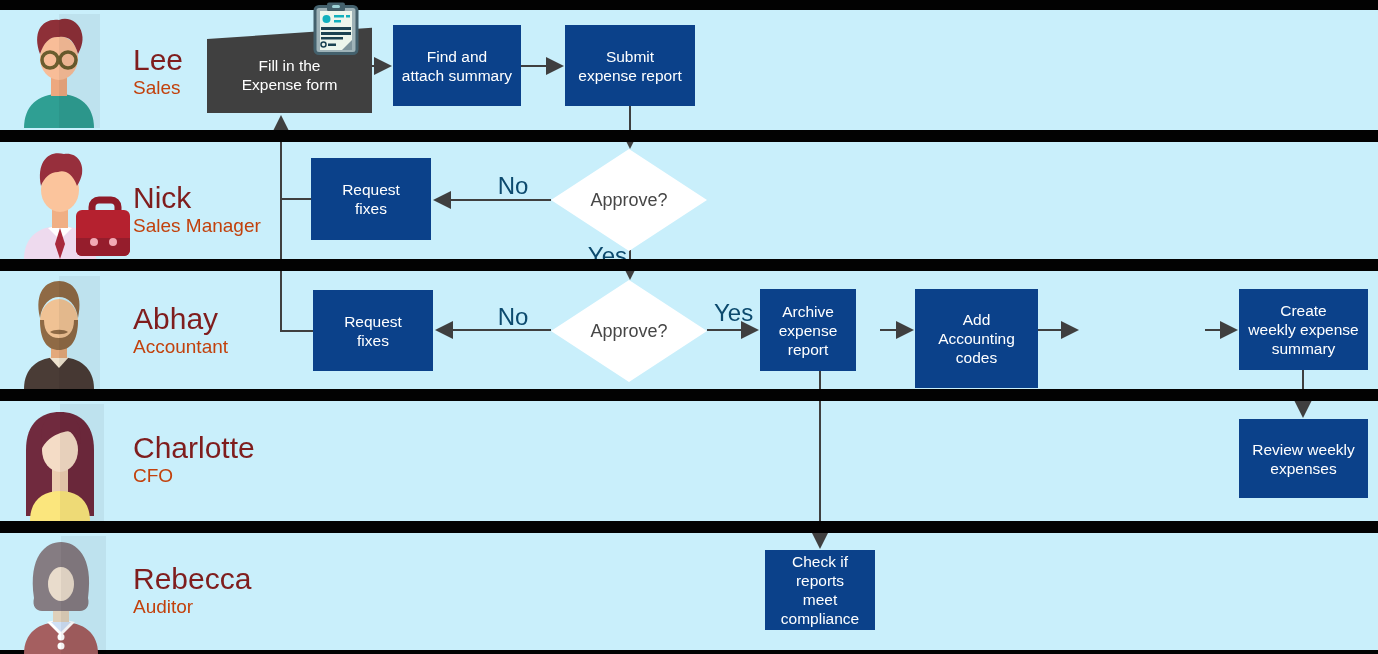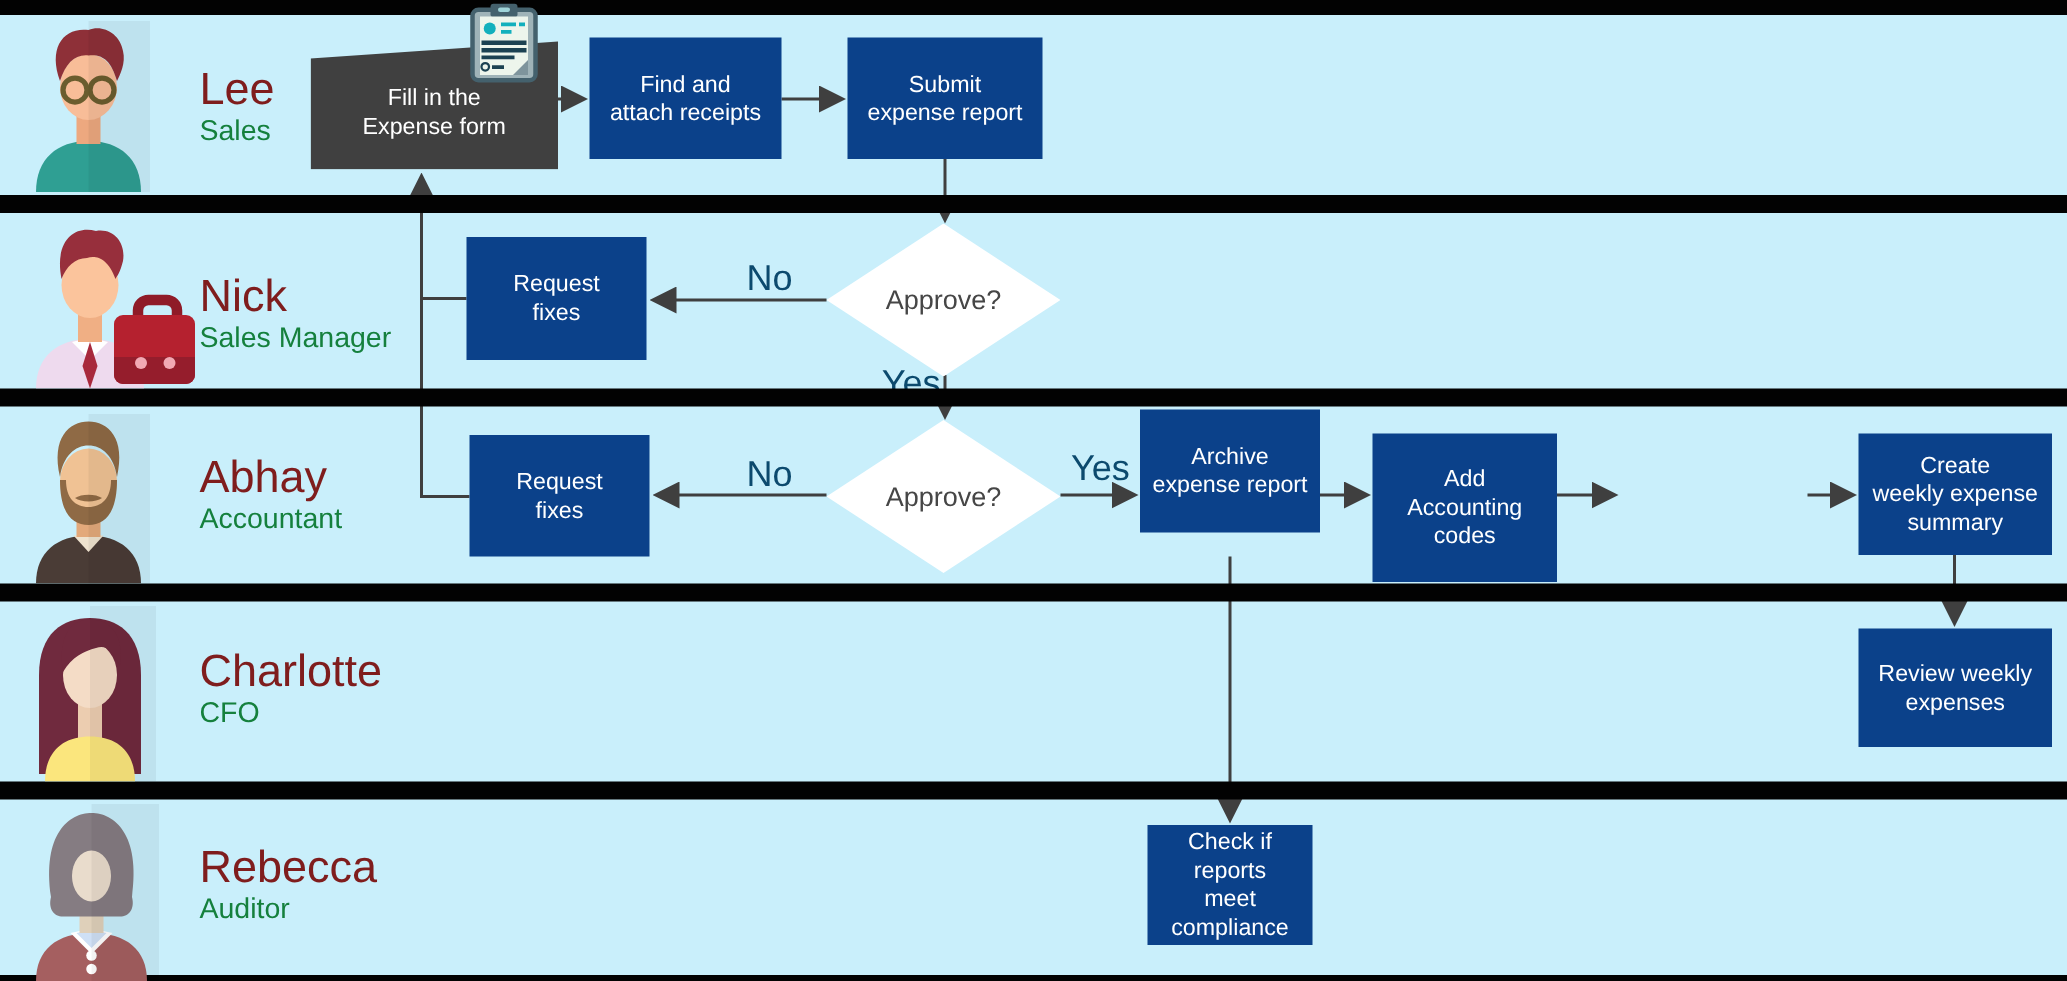--- a/index.html
+++ b/index.html
@@ -11,21 +11,21 @@
   #bar0{top:0;height:10px}
   #bar1{top:130px;height:12px}
   #bar2{top:259px;height:12px}
   #bar3{top:389px;height:12px}
   #bar4{top:521px;height:12px}
   #bar5{top:650px;height:4px}
 
   
   .lane-label{position:absolute;left:133px;z-index:2;}
   .lane-label .name{font-size:30px;line-height:32px;color:#7f1d1d;}
-  .lane-label .role{font-size:19px;line-height:24px;color:#15803d;}
+  .lane-label .role{font-size:19px;line-height:24px;color:#c2410c;}
   #label-1{top:44px} #label-2{top:182px} #label-3{top:303px}
   #label-4{top:432px} #label-5{top:563px}
 
   .avatar{position:absolute;z-index:4;}
   #avatar-1{left:18px;top:14px}
   #avatar-2{left:20px;top:146px}
   #avatar-3{left:18px;top:276px}
   #avatar-4{left:16px;top:404px}
   #avatar-5{left:16px;top:536px}
 
@@ -33,21 +33,21 @@
   .process{position:absolute;background:#0b418a;color:#fff;display:flex;
            align-items:center;justify-content:center;text-align:center;
            font-size:15.5px;line-height:19px;white-space:pre-line;z-index:4;
            box-sizing:border-box;}
   #box-fill-form{left:207px;top:25px;width:165px;height:88px;background:#404040;
                  clip-path:polygon(0 16%,100% 3%,100% 100%,0 100%);padding-top:12px;}
   #box-find{left:393px;top:25px;width:128px;height:81px}
   #box-submit{left:565px;top:25px;width:130px;height:81px}
   #box-reqfix1{left:311px;top:158px;width:120px;height:82px}
   #box-reqfix2{left:313px;top:290px;width:120px;height:81px}
-  #box-archive{left:760px;top:273px;width:120px;height:82px}
+  #box-archive{left:760px;top:289px;width:96px;height:82px}
   #box-addcodes{left:915px;top:289px;width:123px;height:99px}
   #box-enterpost{left:1080px;top:289px;width:125px;height:81px}
   #box-create{left:1239px;top:289px;width:129px;height:81px}
   #box-review{left:1239px;top:419px;width:129px;height:79px}
   #box-check{left:765px;top:550px;width:110px;height:80px}
 
   .decision{position:absolute;width:156px;height:102px;background:#ffffff;
             clip-path:polygon(50% 0,100% 50%,50% 100%,0 50%);color:#464646;
             font-size:18px;display:flex;align-items:center;justify-content:center;z-index:4;}
   #dec-1{left:551px;top:149px}
@@ -179,21 +179,21 @@
   </svg>
 
   <div class="edge-label" id="lbl-no1">No</div>
   <div class="edge-label" id="lbl-yes1">Yes</div>
   <div class="edge-label" id="lbl-no2">No</div>
   <div class="edge-label" id="lbl-yes2">Yes</div>
 
   <div class="process" id="box-fill-form">Fill in the
 Expense form</div>
   <div class="process" id="box-find">Find and
-attach receipts</div>
+attach summary</div>
   <div class="process" id="box-submit">Submit
 expense report</div>
   <div class="process" id="box-reqfix1">Request
 fixes</div>
   <div class="decision" id="dec-1">Approve?</div>
   <div class="process" id="box-reqfix2">Request
 fixes</div>
   <div class="decision" id="dec-2">Approve?</div>
   <div class="process" id="box-archive">Archive
 expense report</div>

